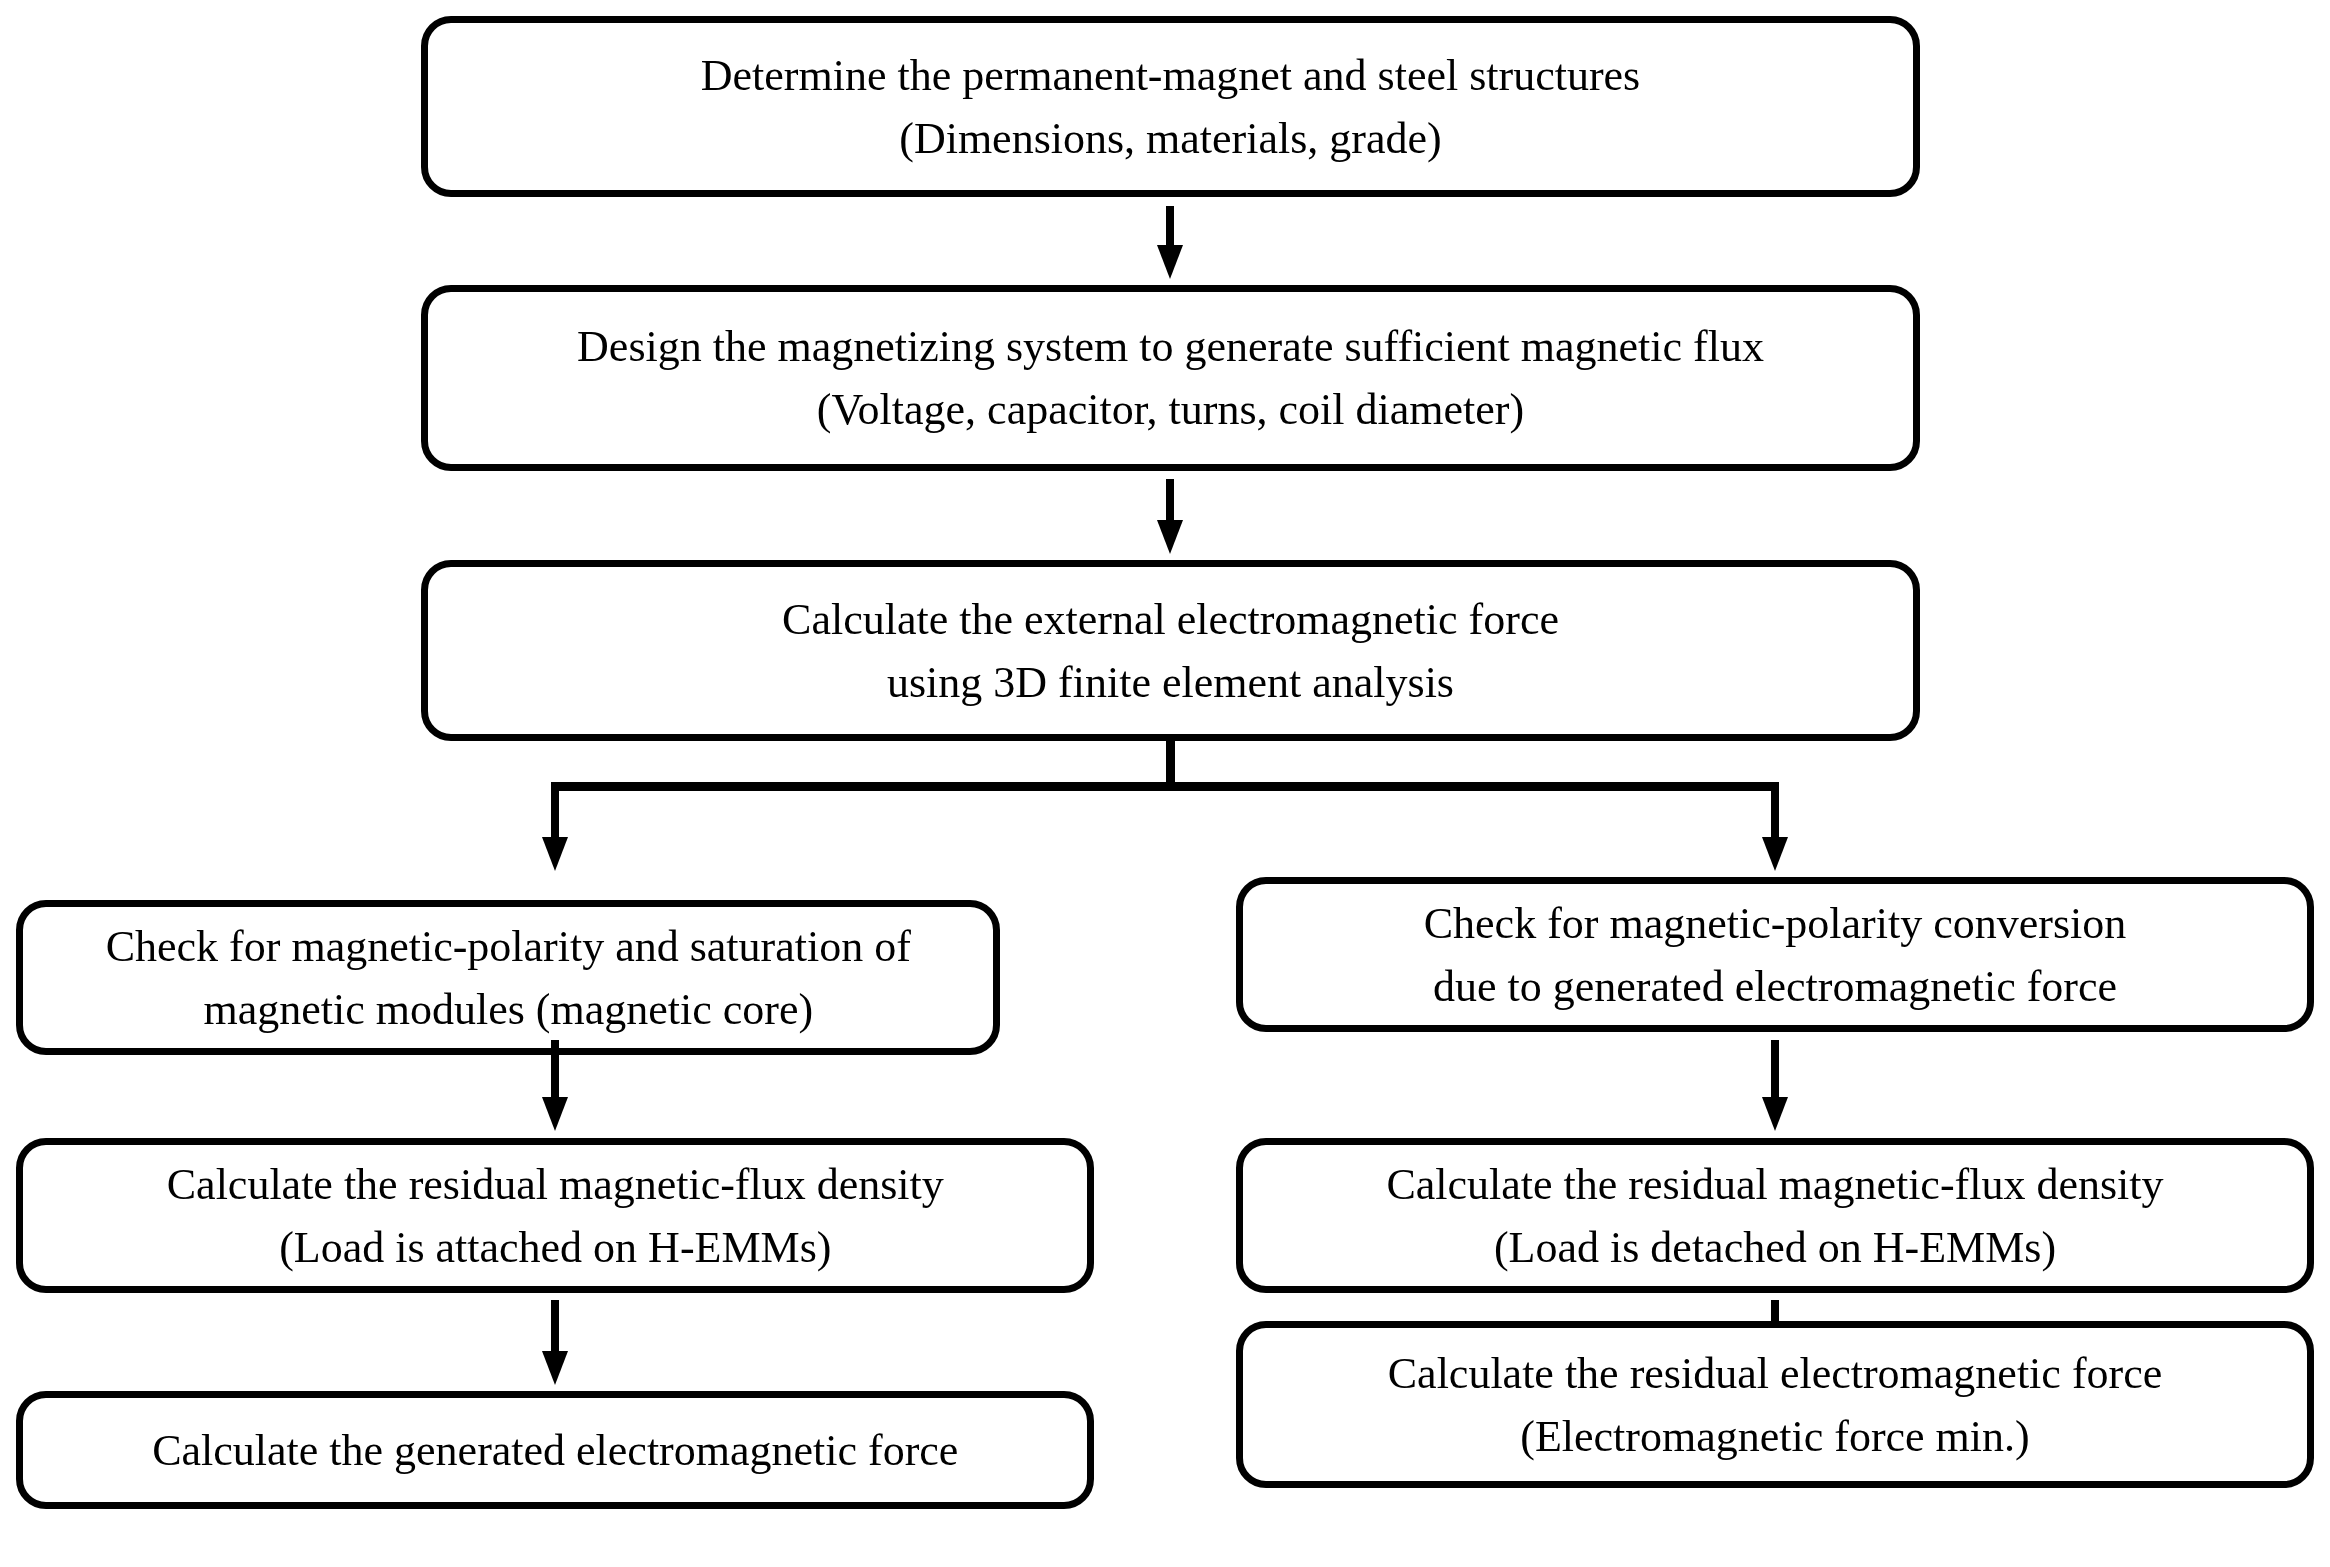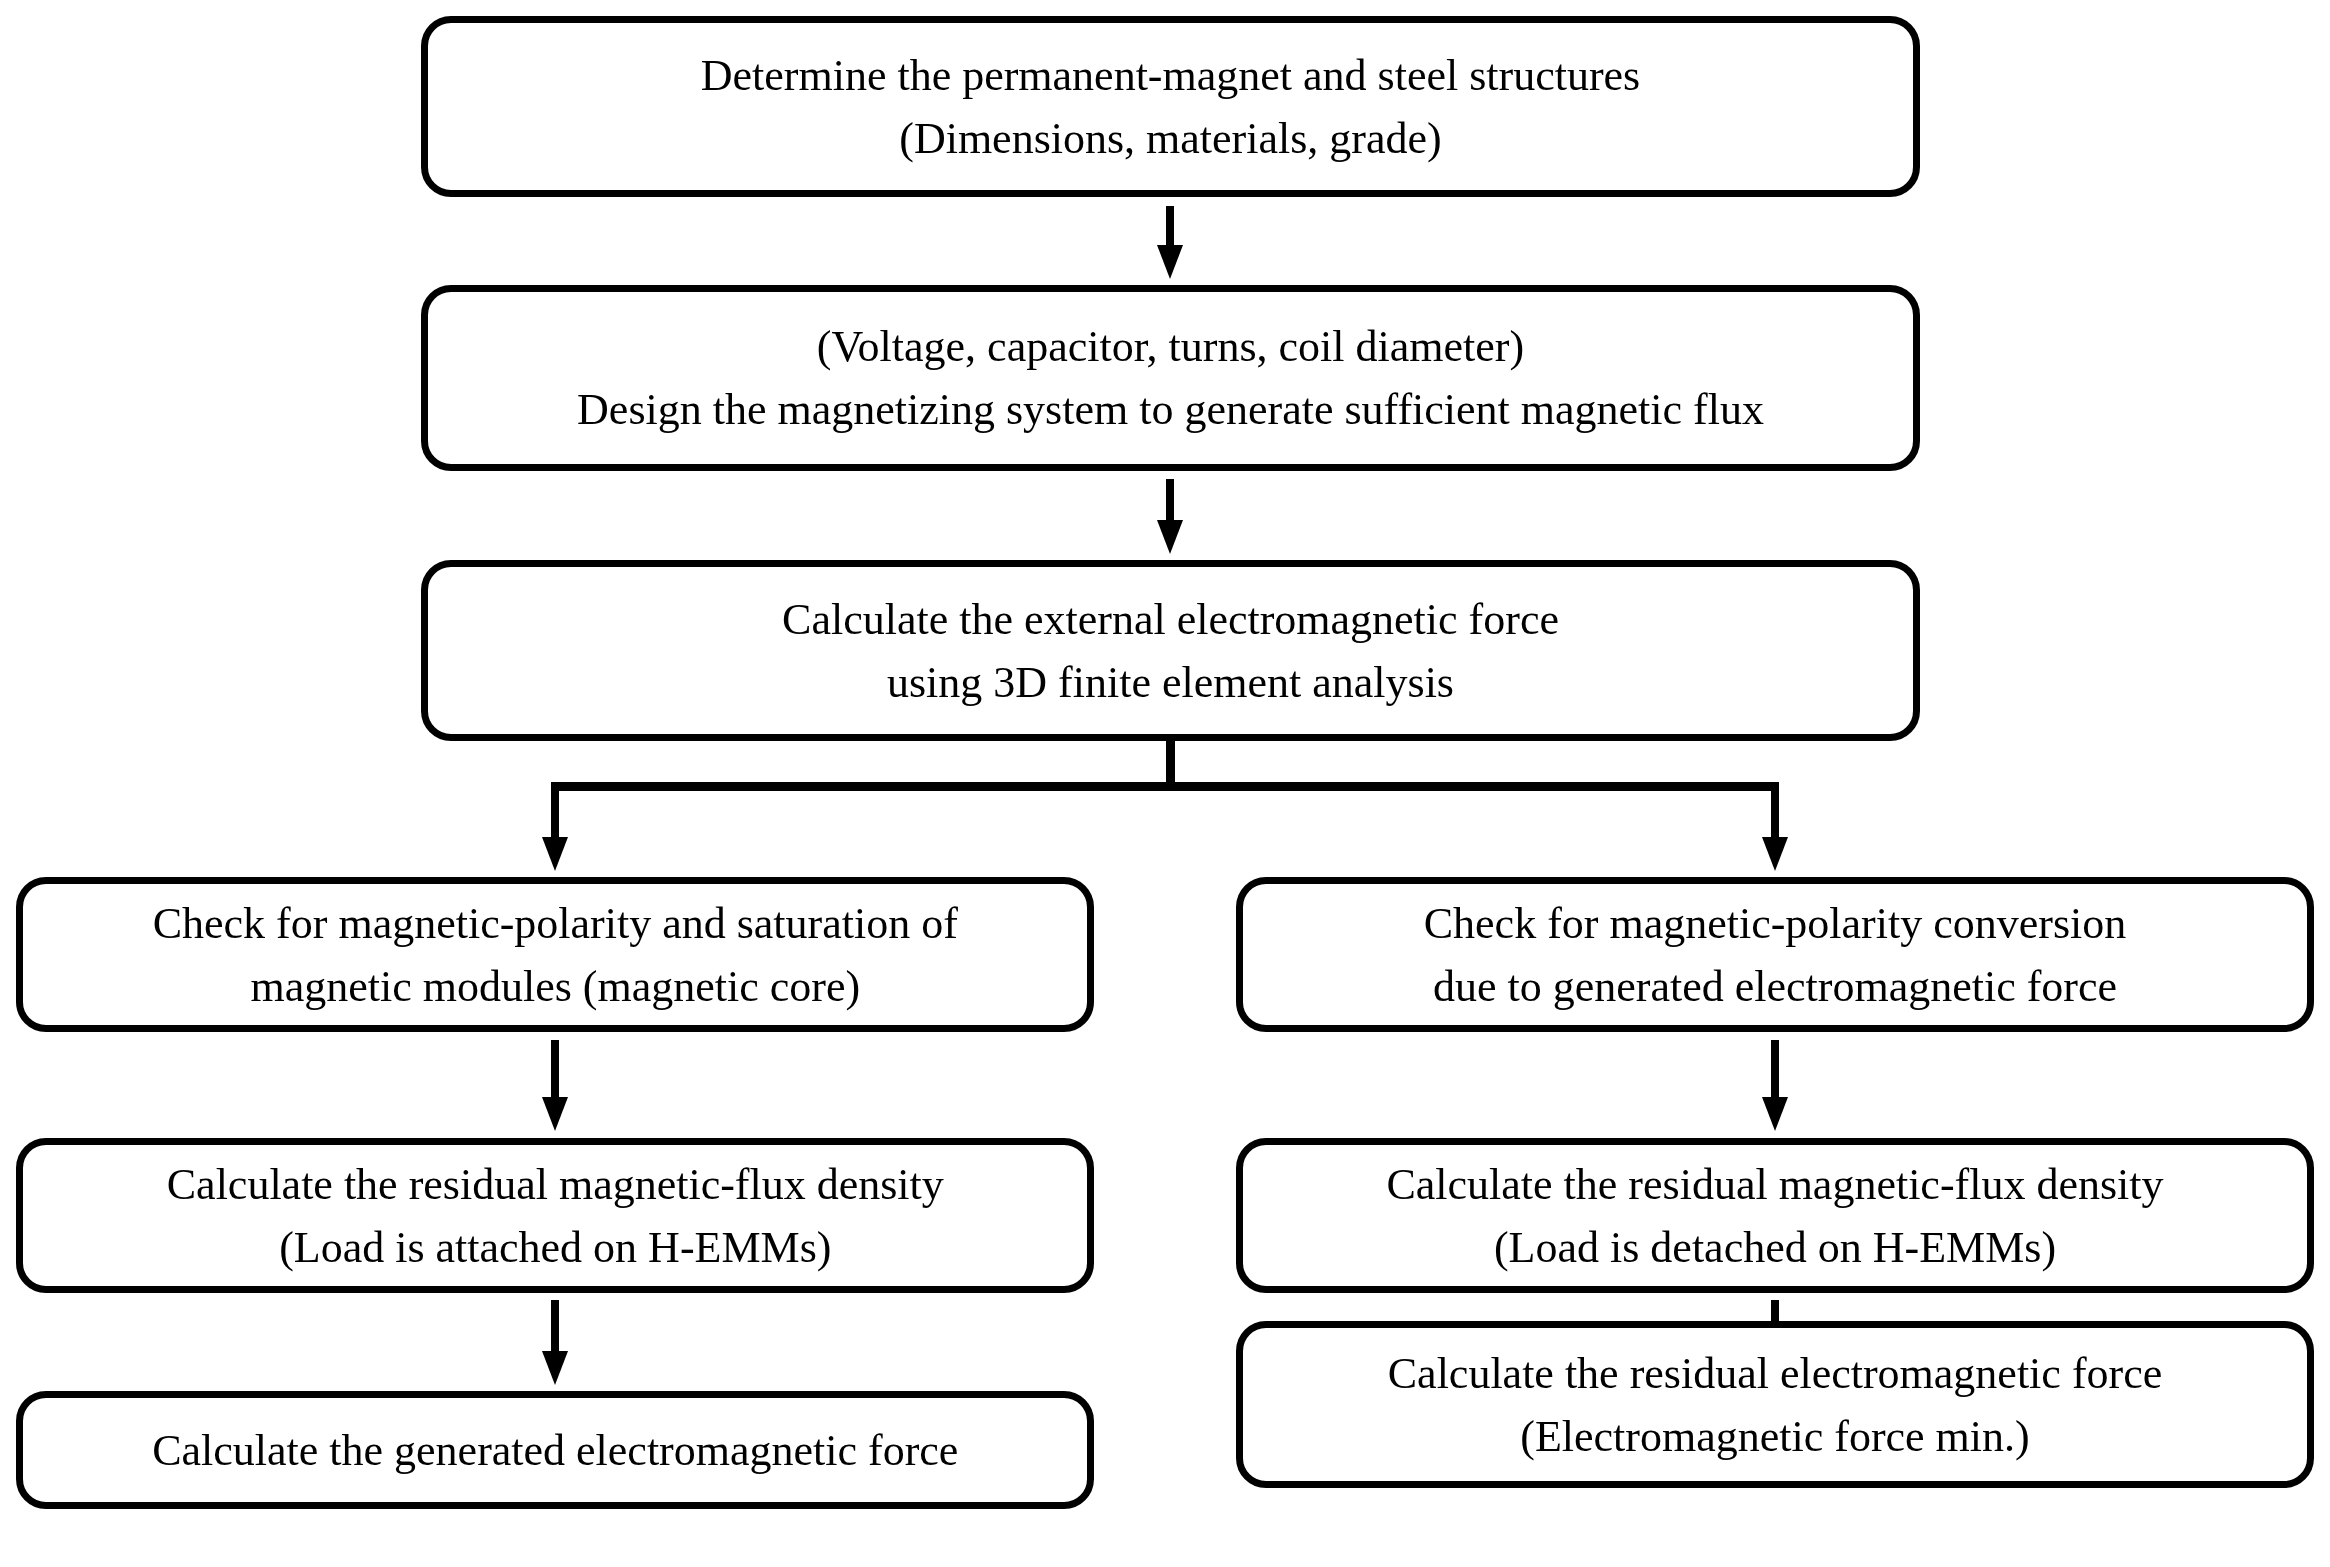--- a/index.html
+++ b/index.html
@@ -67,22 +67,22 @@
     <div class="l">Determine the permanent-magnet and steel structures</div>
     <div class="l">(Dimensions, materials, grade)</div>
   </div>
 
   <div class="varrow" style="left:1155px; top:206px; height:73px">
     <div class="shaft"></div>
     <div class="head"></div>
   </div>
 
   <div class="node" style="left:421px; top:285px; width:1499px; height:186px">
+    <div class="l">Design the magnetizing system to generate sufficient magnetic flux</div>
     <div class="l">(Voltage, capacitor, turns, coil diameter)</div>
-    <div class="l">Design the magnetizing system to generate sufficient magnetic flux</div>
   </div>
 
   <div class="varrow" style="left:1155px; top:479px; height:75px">
     <div class="shaft"></div>
     <div class="head"></div>
   </div>
 
   <div class="node" style="left:421px; top:560px; width:1499px; height:181px">
     <div class="l">Calculate the external electromagnetic force</div>
     <div class="l">using 3D finite element analysis</div>
@@ -93,21 +93,21 @@
 
   <div class="varrow" style="left:540px; top:791px; height:80px">
     <div class="shaft"></div>
     <div class="head"></div>
   </div>
   <div class="varrow" style="left:1760px; top:791px; height:80px">
     <div class="shaft"></div>
     <div class="head"></div>
   </div>
 
-  <div class="node" style="left:16.3px; top:877px; width:1078px; height:155px">
+  <div class="node" style="left:16.3px; top:900px; width:984px; height:155px">
     <div class="l">Check for magnetic-polarity and saturation of</div>
     <div class="l">magnetic modules (magnetic core)</div>
   </div>
   <div class="node" style="left:1236px; top:877px; width:1078px; height:155px">
     <div class="l">Check for magnetic-polarity conversion</div>
     <div class="l">due to generated electromagnetic force</div>
   </div>
 
   <div class="varrow" style="left:540px; top:1040px; height:91px">
     <div class="shaft"></div>

